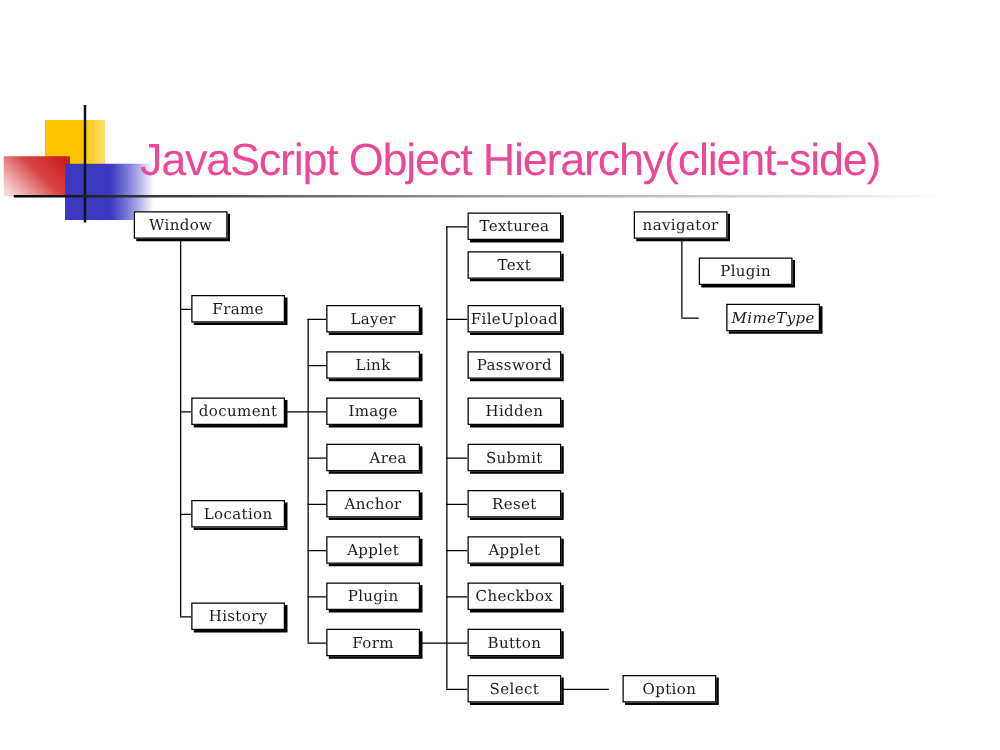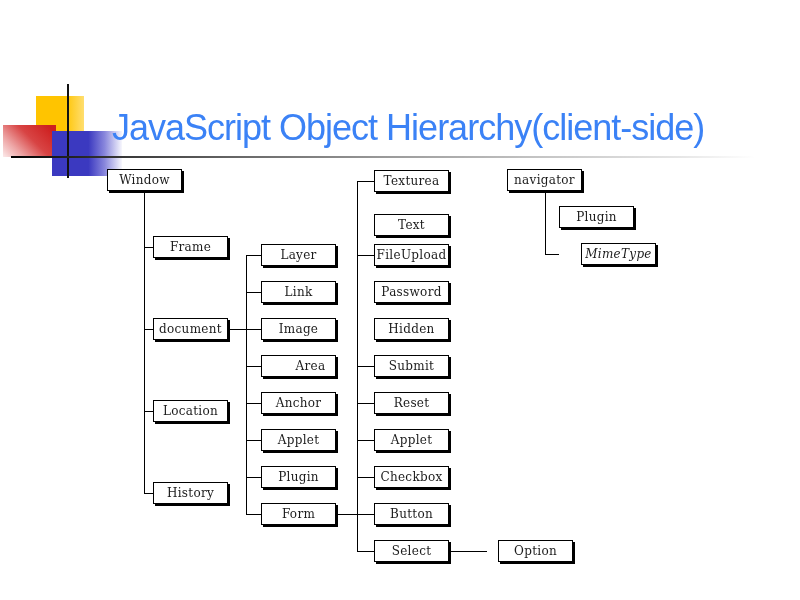--- a/index.html
+++ b/index.html
@@ -24,21 +24,21 @@
   .cross-v{
     position:absolute;left:67px;top:84px;width:2px;height:94px;background:#111;
   }
   .rule{
     position:absolute;left:11px;top:156px;width:744px;height:2px;
     background:linear-gradient(to right,#000 0%,#222 8%,#666 30%,#999 50%,#c2c2c2 70%,#e6e6e6 90%,rgba(238,238,238,0) 100%);
   }
   .title{
     position:absolute;left:112px;top:107px;margin:0;
     font-size:36px;font-weight:normal;letter-spacing:-1px;
-    color:#3b82f6;white-space:nowrap;
+    color:#ec4899;white-space:nowrap;
   }
   .diagram{position:absolute;left:0;top:0;width:800px;height:600px;}
   .seg{position:absolute;background:#000;}
   .node{
     position:absolute;background:#ffffff;border:1px solid #000;
     box-shadow:2px 2px 0 #000;
     display:flex;align-items:center;justify-content:center;
     font-family:"DejaVu Serif",serif;font-size:12px;letter-spacing:0.3px;
     color:#1b1b1b;white-space:nowrap;box-sizing:border-box;
   }
@@ -93,21 +93,21 @@
       <div class="node" style="left: 153px; top: 482px; width: 75px; height: 22px;">History</div>
       <div class="node" style="left: 261px; top: 244px; width: 75px; height: 22px;">Layer</div>
       <div class="node" style="left: 261px; top: 281px; width: 75px; height: 22px;">Link</div>
       <div class="node" style="left: 261px; top: 318px; width: 75px; height: 22px;">Image</div>
       <div class="node" style="left: 261px; top: 355px; width: 75px; height: 22px; padding-left: 24px;">Area</div>
       <div class="node" style="left: 261px; top: 392px; width: 75px; height: 22px;">Anchor</div>
       <div class="node" style="left: 261px; top: 429px; width: 75px; height: 22px;">Applet</div>
       <div class="node" style="left: 261px; top: 466px; width: 75px; height: 22px;">Plugin</div>
       <div class="node" style="left: 261px; top: 503px; width: 75px; height: 22px;">Form</div>
       <div class="node" style="left: 374px; top: 170px; width: 75px; height: 22px;">Texturea</div>
-      <div class="node" style="left: 374px; top: 214px; width: 75px; height: 22px;">Text</div>
+      <div class="node" style="left: 374px; top: 201px; width: 75px; height: 22px;">Text</div>
       <div class="node" style="left: 374px; top: 244px; width: 75px; height: 22px;">FileUpload</div>
       <div class="node" style="left: 374px; top: 281px; width: 75px; height: 22px;">Password</div>
       <div class="node" style="left: 374px; top: 318px; width: 75px; height: 22px;">Hidden</div>
       <div class="node" style="left: 374px; top: 355px; width: 75px; height: 22px;">Submit</div>
       <div class="node" style="left: 374px; top: 392px; width: 75px; height: 22px;">Reset</div>
       <div class="node" style="left: 374px; top: 429px; width: 75px; height: 22px;">Applet</div>
       <div class="node" style="left: 374px; top: 466px; width: 75px; height: 22px; text-align: right;">Checkbox</div>
       <div class="node" style="left: 374px; top: 503px; width: 75px; height: 22px;">Button</div>
       <div class="node" style="left: 374px; top: 540px; width: 75px; height: 22px;">Select</div>
       <div class="node" style="left: 507px; top: 169px; width: 75px; height: 22px;">navigator</div>

